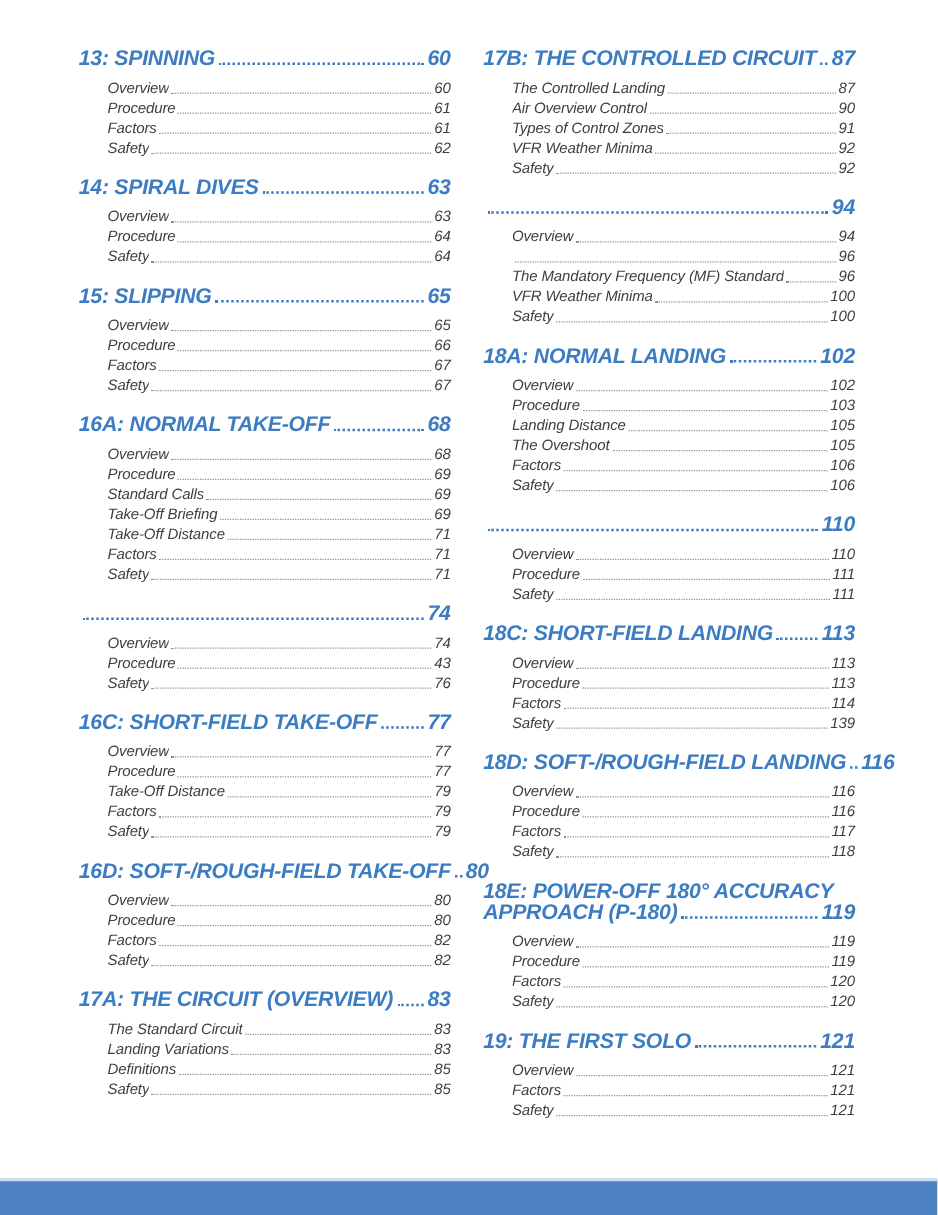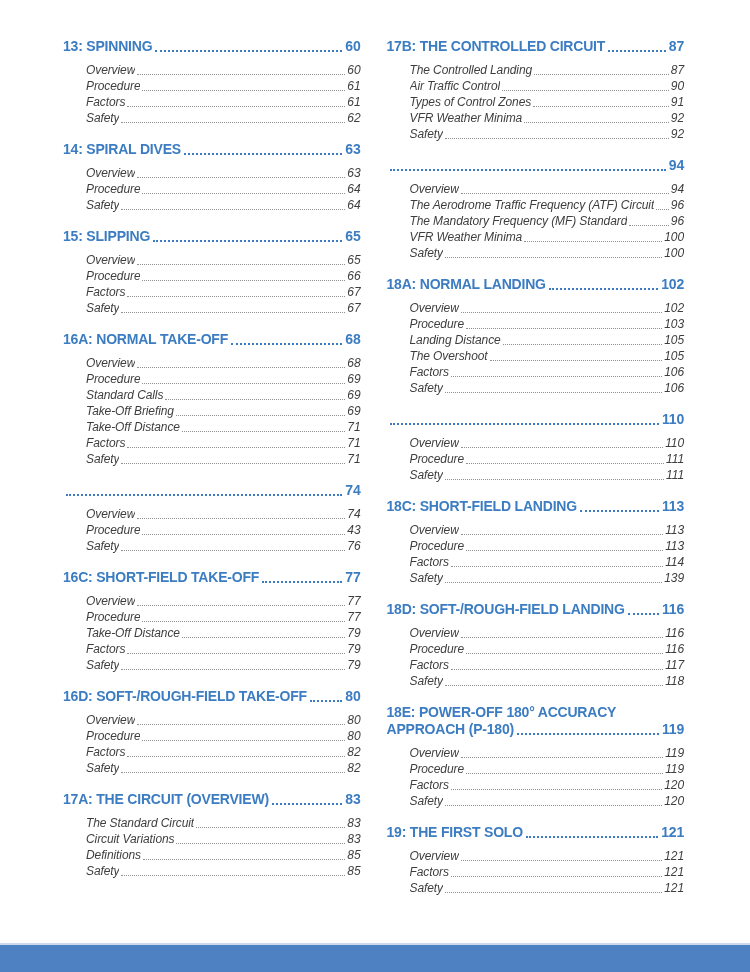--- a/index.html
+++ b/index.html
@@ -27,25 +27,26 @@
     min-width: 0;
   }
   .section {
     margin-bottom: 15px;
   }
   .heading {
     margin-bottom: 7px;
     color: var(--heading-color, #3b7cc2);
   }
   .h-line, .h-row {
-    font-size: 14px;
+    font-size: 17px;
     line-height: 17px;
     font-weight: bold;
     letter-spacing: -0.2px;
     white-space: nowrap;
+    font-style: italic;
   }
   .h-row {
     display: flex;
     align-items: flex-end;
   }
   .h-label {
     flex: 0 0 auto;
   }
   .h-dots {
     flex: 1 1 auto;
@@ -333,21 +334,21 @@
               <span class="h-page">83</span>
             </div>
           </div>
           <div class="items">
             <div class="i-row">
               <span class="i-label">The Standard Circuit</span>
               <span class="i-dots"></span>
               <span class="i-page">83</span>
             </div>
             <div class="i-row">
-              <span class="i-label">Circuit Variations</span>
+              <span class="i-label">Landing Variations</span>
               <span class="i-dots"></span>
               <span class="i-page">83</span>
             </div>
             <div class="i-row">
               <span class="i-label">Definitions</span>
               <span class="i-dots"></span>
               <span class="i-page">85</span>
             </div>
             <div class="i-row">
               <span class="i-label">Safety</span>
@@ -366,21 +367,21 @@
               <span class="h-page">87</span>
             </div>
           </div>
           <div class="items">
             <div class="i-row">
               <span class="i-label">The Controlled Landing</span>
               <span class="i-dots"></span>
               <span class="i-page">87</span>
             </div>
             <div class="i-row">
-              <span class="i-label">Air Traffic Control</span>
+              <span class="i-label">Air Overview Control</span>
               <span class="i-dots"></span>
               <span class="i-page">90</span>
             </div>
             <div class="i-row">
               <span class="i-label">Types of Control Zones</span>
               <span class="i-dots"></span>
               <span class="i-page">91</span>
             </div>
             <div class="i-row">
               <span class="i-label">VFR Weather Minima</span>
@@ -401,21 +402,20 @@
               <span class="h-page">94</span>
             </div>
           </div>
           <div class="items">
             <div class="i-row">
               <span class="i-label">Overview</span>
               <span class="i-dots"></span>
               <span class="i-page">94</span>
             </div>
             <div class="i-row">
-              <span class="i-label">The Aerodrome Traffic Frequency (ATF) Circuit</span>
               <span class="i-dots"></span>
               <span class="i-page">96</span>
             </div>
             <div class="i-row">
               <span class="i-label">The Mandatory Frequency (MF) Standard</span>
               <span class="i-dots"></span>
               <span class="i-page">96</span>
             </div>
             <div class="i-row">
               <span class="i-label">VFR Weather Minima</span>

